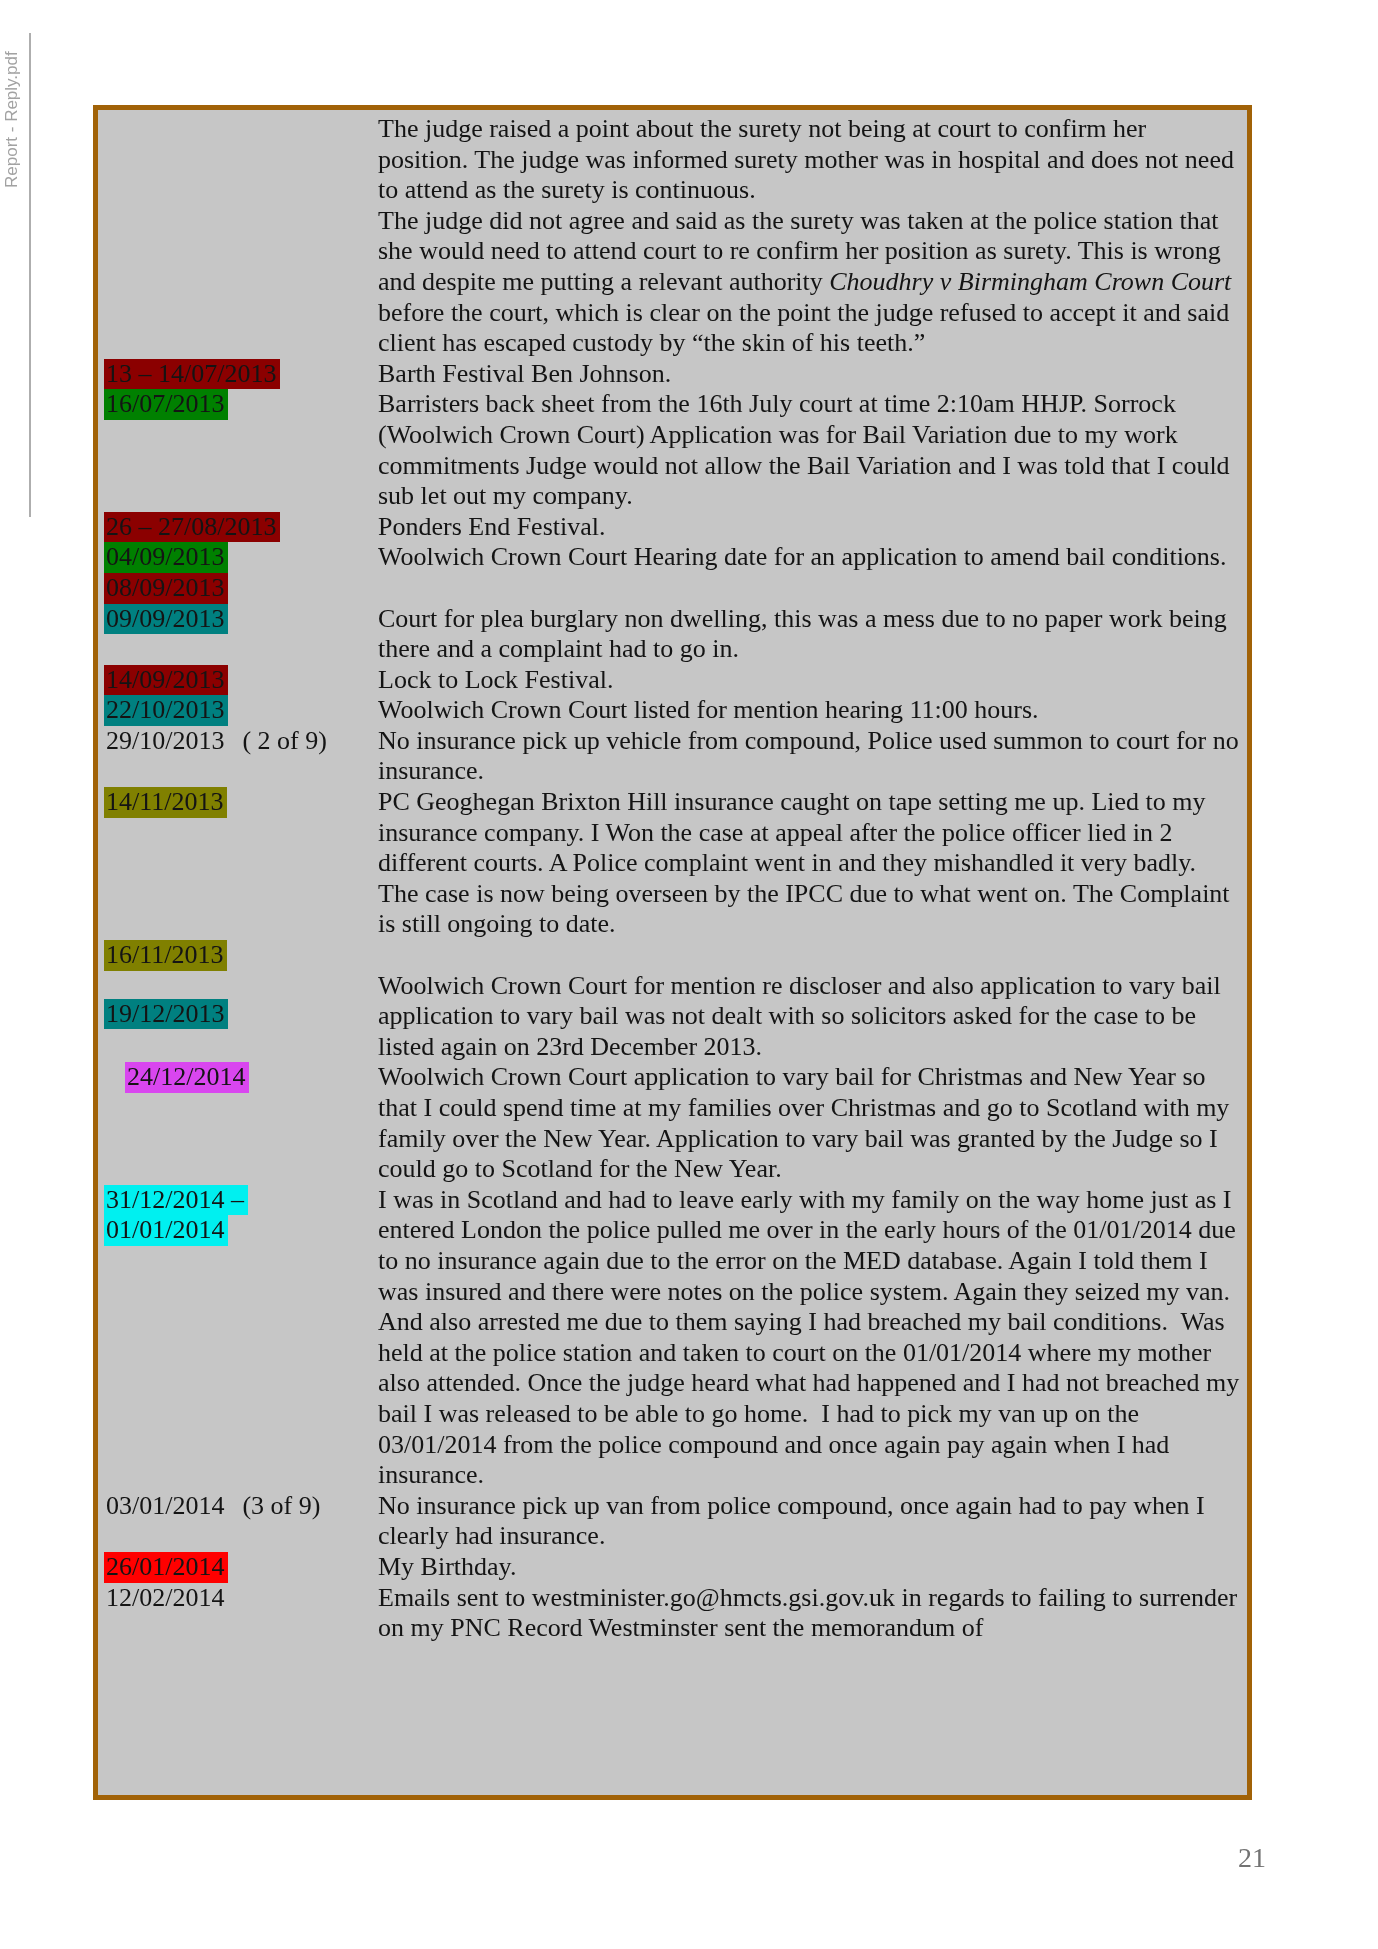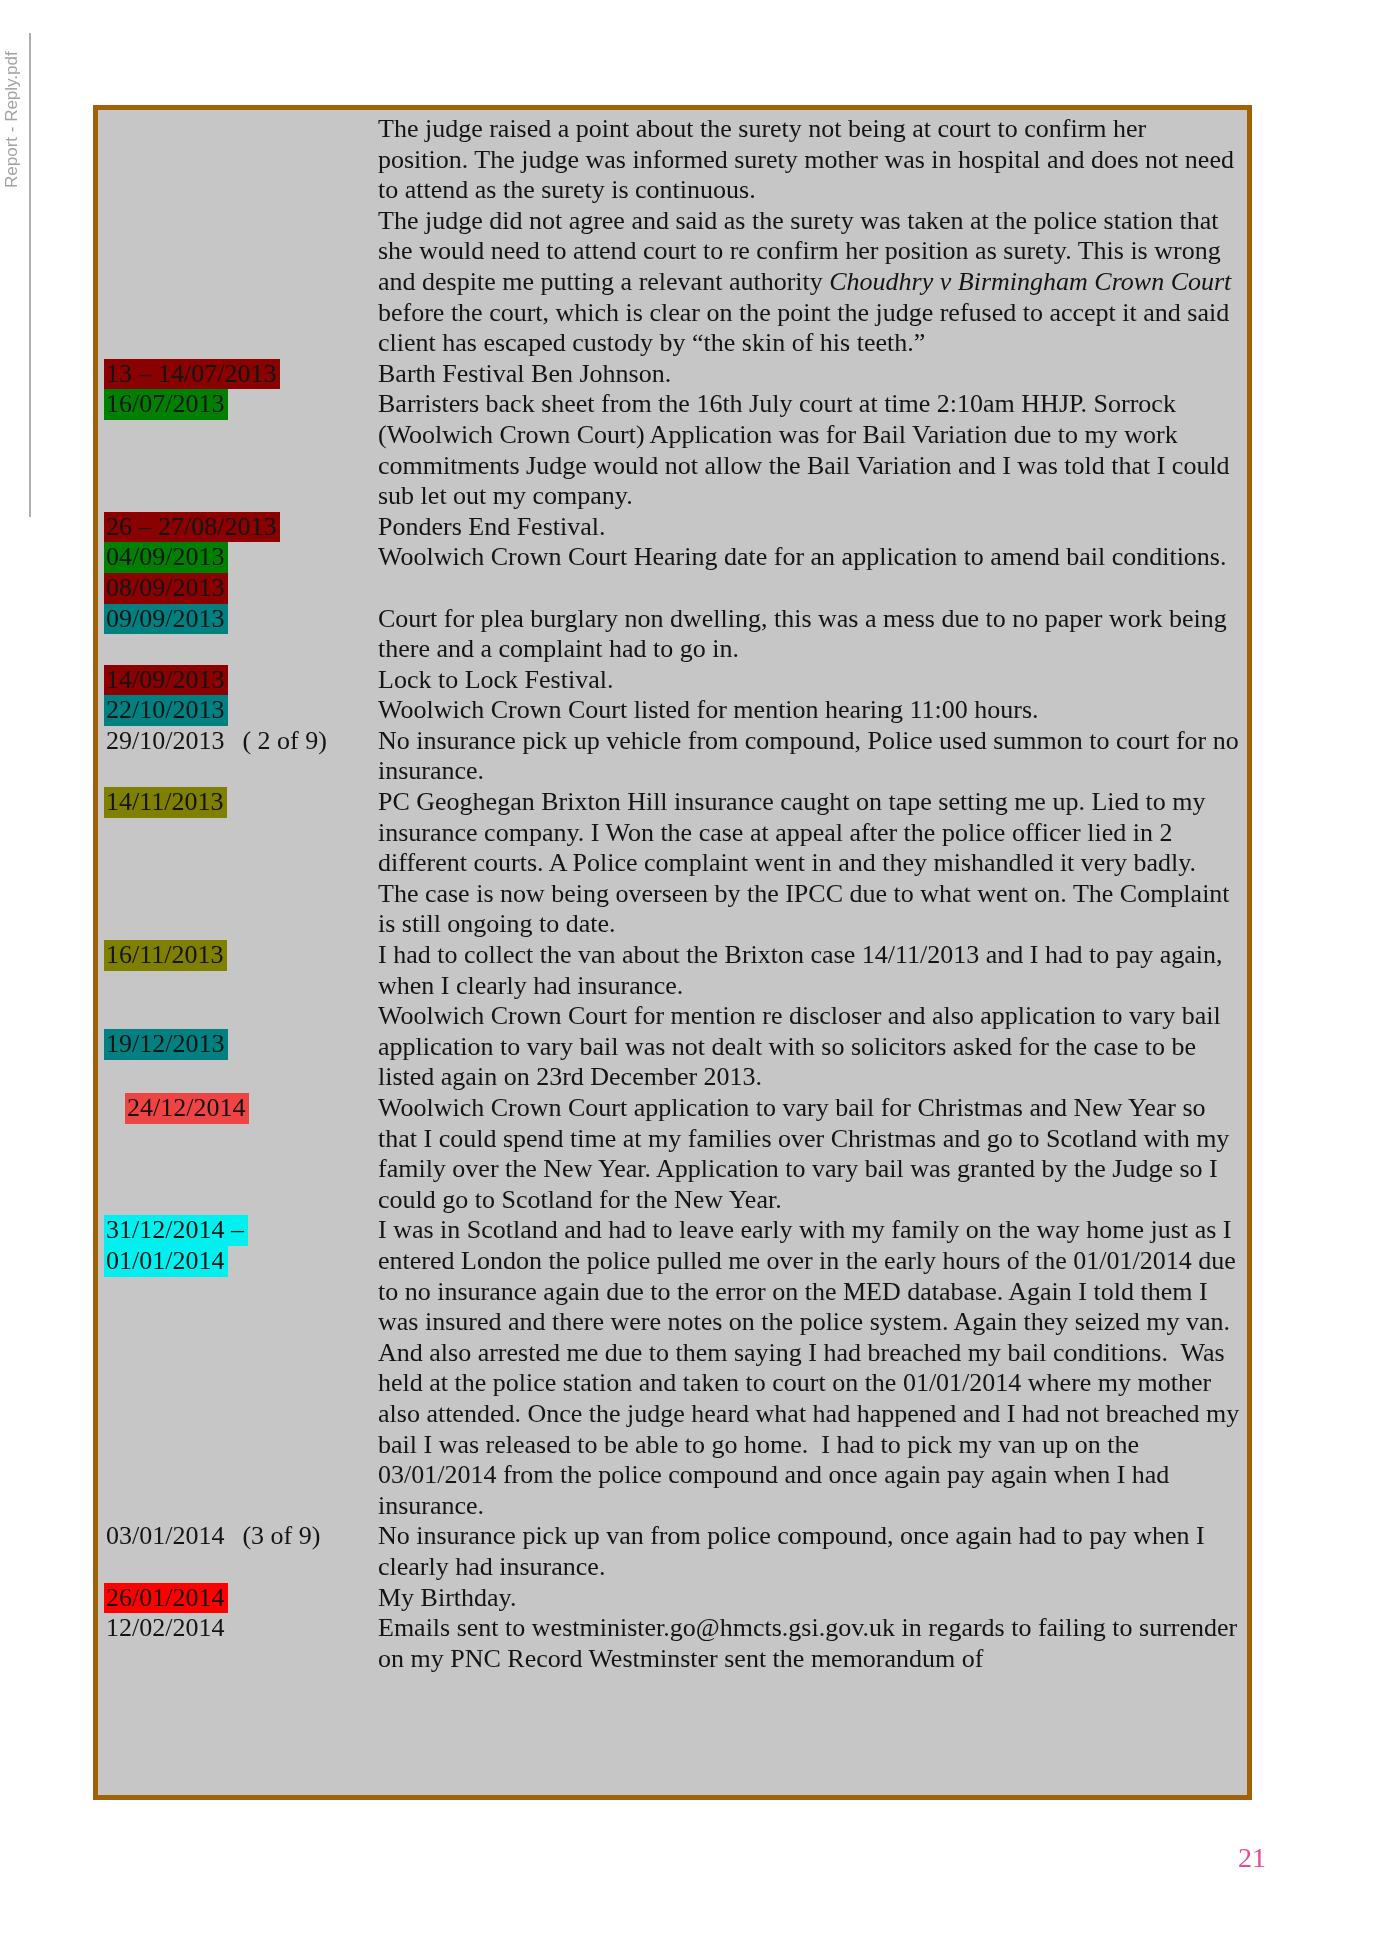--- a/index.html
+++ b/index.html
@@ -66,21 +66,21 @@
     flex: 1 1 auto;
     white-space: pre-wrap;
   }
   .italic { font-style: italic; }
   .page-number {
     position: absolute;
     left: 1238px;
     top: 1842px;
     font-family: "Liberation Serif", serif;
     font-size: 28px;
-    color: #ec4899;
+    color: #737373;
   }
 </style>
 </head>
 <body>
 
 <div class="page">
   <div class="sidebar-label">Report - Reply.pdf</div>
   <div class="sidebar-line"></div>
   <div class="doc-box">
       <div class="row">
@@ -122,28 +122,27 @@
       <div class="row">
     <div class="cell-date"><span class="date-chip">29/10/2013</span><span class="date-suffix">( 2 of 9)</span></div>
     <div class="cell-text"><span>No insurance pick up vehicle from compound, Police used summon to court for no insurance.</span></div>
   </div>
       <div class="row">
     <div class="cell-date"><span class="date-chip" style="background-color: rgb(128, 128, 0);">14/11/2013</span></div>
     <div class="cell-text"><span>PC Geoghegan Brixton Hill insurance caught on tape setting me up. Lied to my insurance company. I Won the case at appeal after the police officer lied in 2 different courts. A Police complaint went in and they mishandled it very badly. The case is now being overseen by the IPCC due to what went on. The Complaint is still ongoing to date.</span></div>
   </div>
       <div class="row">
     <div class="cell-date"><span class="date-chip" style="background-color: rgb(128, 128, 0);">16/11/2013</span></div>
-    <div class="cell-text"><span>I had to collect the van about the Brixton case 14/11/2013 and I had to pay again, when I clearly had insurance.</span></div>
   </div>
       <div class="row">
     <div class="cell-date"><span class="date-chip" style="background-color: rgb(0, 128, 128); margin-top: 28px;">19/12/2013</span></div>
     <div class="cell-text"><span>Woolwich Crown Court for mention re discloser and also application to vary bail application to vary bail was not dealt with so solicitors asked for the case to be listed again on 23rd December 2013.</span></div>
   </div>
       <div class="row">
-    <div class="cell-date"><span class="date-chip" style="background-color: #ef4444; margin-left: 19px;">24/12/2014</span></div>
+    <div class="cell-date"><span class="date-chip" style="background-color: #d946ef; margin-left: 19px;">24/12/2014</span></div>
     <div class="cell-text"><span>Woolwich Crown Court application to vary bail for Christmas and New Year so that I could spend time at my families over Christmas and go to Scotland with my family over the New Year. Application to vary bail was granted by the Judge so I could go to Scotland for the New Year.</span></div>
   </div>
       <div class="row">
     <div class="cell-date"><span class="date-chip" style="background-color: rgb(0, 240, 240);">31/12/2014 –</span><br><span class="date-chip" style="background-color: rgb(0, 240, 240);">01/01/2014</span></div>
     <div class="cell-text"><span>I was in Scotland and had to leave early with my family on the way home just as I entered London the police pulled me over in the early hours of the 01/01/2014 due to no insurance again due to the error on the MED database. Again I told them I was insured and there were notes on the police system. Again they seized my van. And also arrested me due to them saying I had breached my bail conditions.  Was held at the police station and taken to court on the 01/01/2014 where my mother also attended. Once the judge heard what had happened and I had not breached my bail I was released to be able to go home.  I had to pick my van up on the 03/01/2014 from the police compound and once again pay again when I had insurance.</span></div>
   </div>
       <div class="row">
     <div class="cell-date"><span class="date-chip">03/01/2014</span><span class="date-suffix">(3 of 9)</span></div>
     <div class="cell-text"><span>No insurance pick up van from police compound, once again had to pay when I clearly had insurance.</span></div>
   </div>

